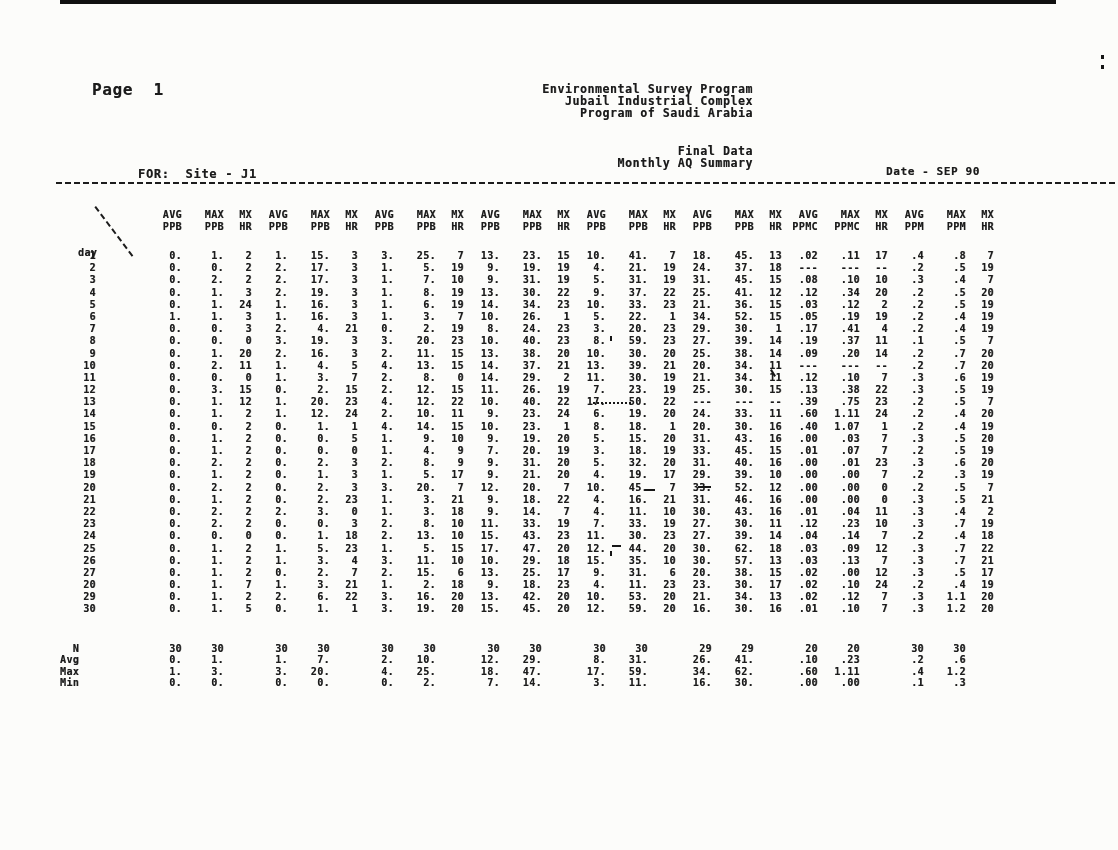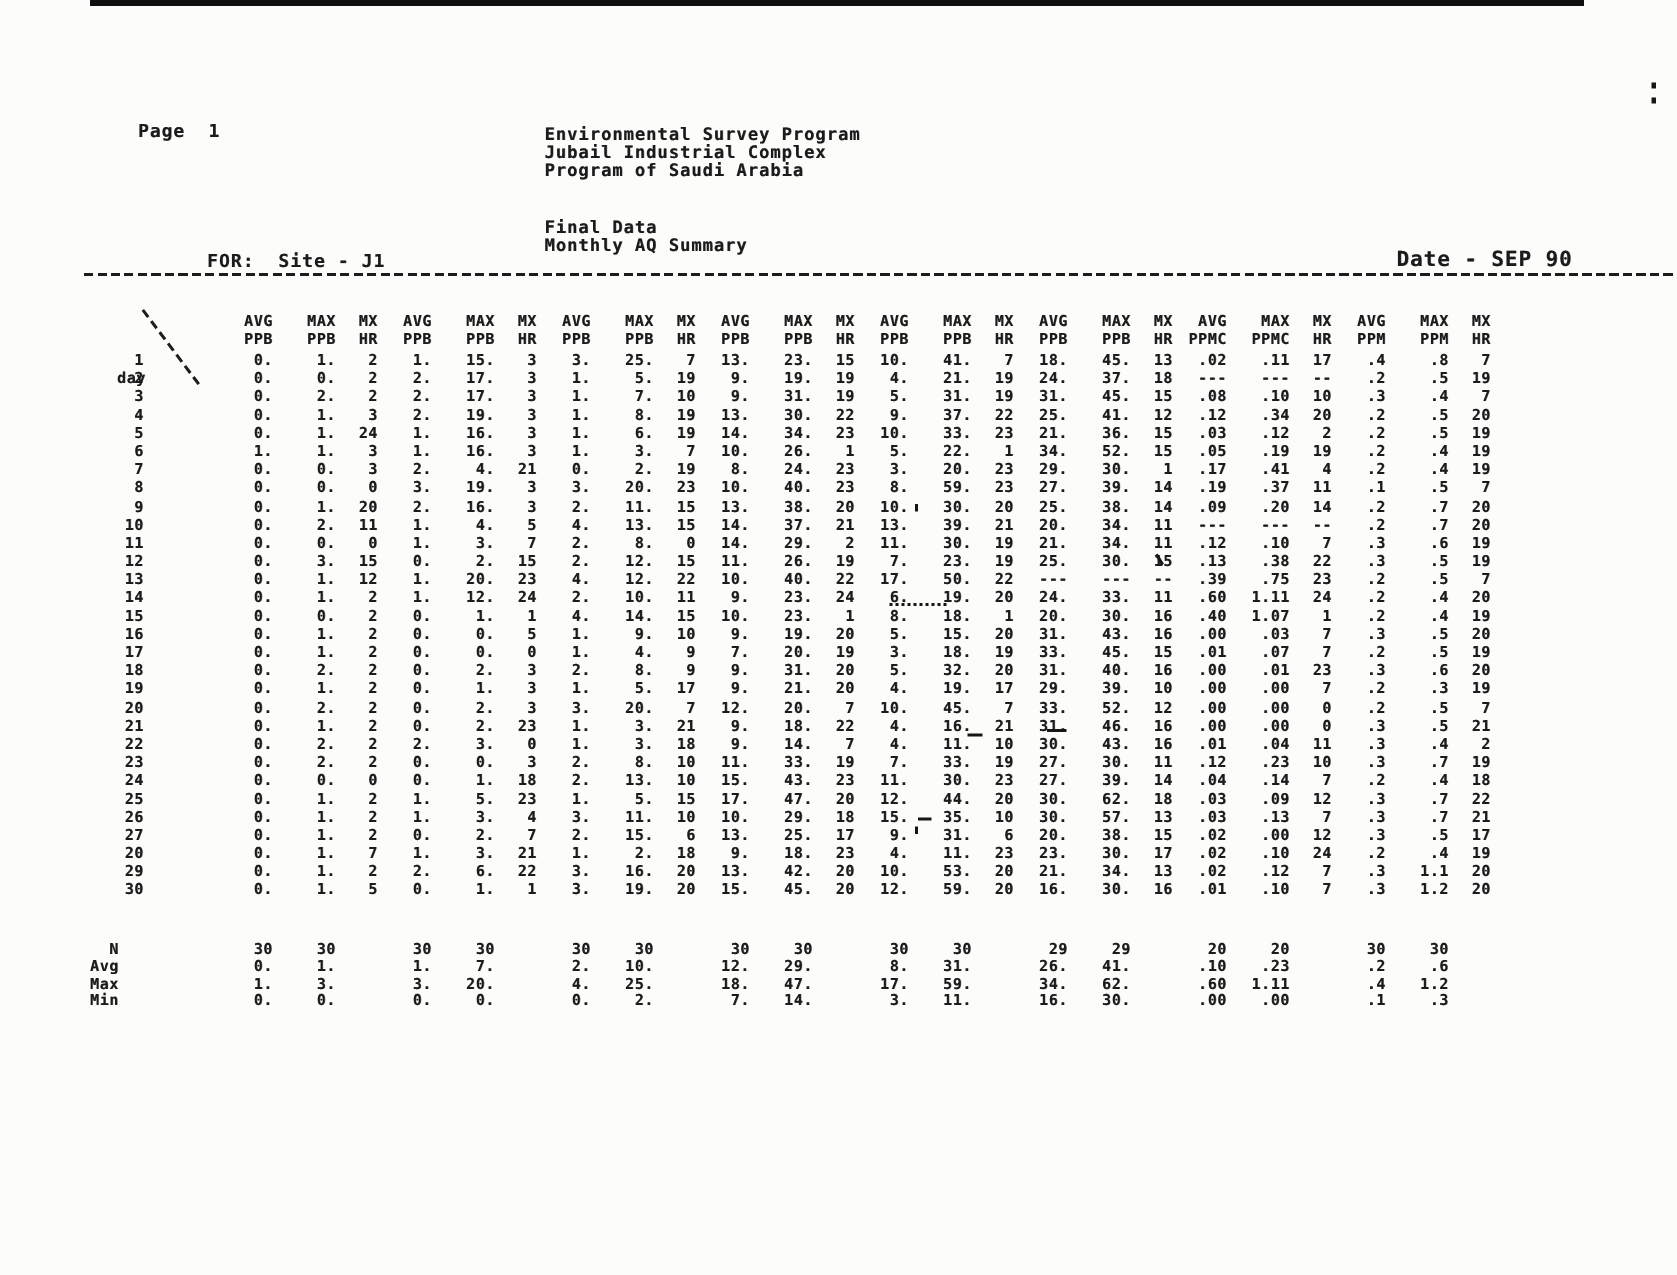--- a/index.html
+++ b/index.html
@@ -14,31 +14,31 @@
     font-family: "DejaVu Sans Mono", monospace;
     color: #1b1b1b;
     font-weight: 700;
     text-shadow: 0.3px 0 0 rgba(20,20,20,0.55);
   }
   .abs { position: absolute; }
   .txt { white-space: pre; }
 
   .topbar { left: 60px; top: 0; width: 996px; height: 4px; background: #101010; }
 
-  .page-label { left: 92px; top: 80px; font-size: 12px; letter-spacing: 0.6px; }
+  .page-label { left: 92px; top: 80px; font-size: 16px; letter-spacing: 0.6px; }
 
   .title-block {
     left: 363px; top: 83px; width: 390px;
-    text-align: left; font-size: 11.5px; line-height: 12.2px;
+    text-align: right; font-size: 11.5px; line-height: 12.2px;
     letter-spacing: 0.6px;
   }
   .subtitle { margin-top: 25px; }
 
   .site-label  { left: 138px; top: 167px; font-size: 12px; letter-spacing: 0.7px; }
-  .date-label  { left: 886px; top: 165px; font-size: 14px; letter-spacing: 0.6px; margin-left: 45px; }
+  .date-label  { left: 886px; top: 165px; font-size: 11px; letter-spacing: 0.6px; }
 
   .rule {
     left: 56px; top: 182px; right: 0; height: 2px;
     background: repeating-linear-gradient(90deg, #1c1c1c 0 6px, transparent 6px 9px);
   }
 
   .corner-day { left: 78px; top: 247px; font-size: 10px; letter-spacing: 0.4px; }
   .diag {
     left: 96px; top: 206px; width: 62px; height: 0;
     border-top: 2.5px dashed #1c1c1c;
@@ -53,21 +53,21 @@
     width: 106px; padding-right: 34px; box-sizing: border-box;
     text-align: center; letter-spacing: 0.7px;
   }
   .cell { display: block; text-align: right; white-space: pre; letter-spacing: 0.4px; }
   .c-day { width: 22px; }
   .c-avg { width: 30px; margin-left: 6px; }
   .c-avg.first { margin-left: 56px; }
   .c-max { width: 42px; }
   .c-hr  { width: 28px; }
   .sub-row { height: 12px; }
-  .units-row { margin-bottom: 2px; }
+  .units-row { margin-bottom: 17px; }
   .summary { margin-top: 27px; }
   .summary .row { height: 11.6px; }
   .c-slabel { width: 36px; margin-left: -14px; text-align: left; white-space: pre; }
 
   
   .speck { background: #161616; }
   .a-colon1 { left: 1101px; top: 55px; width: 3px; height: 4px; }
   .a-colon2 { left: 1101px; top: 65px; width: 3px; height: 4px; }
   .a-apos1  { left: 610px;  top: 336px; width: 2px; height: 5px; }
   .a-apos2  { left: 610px;  top: 551px; width: 2px; height: 5px; }

